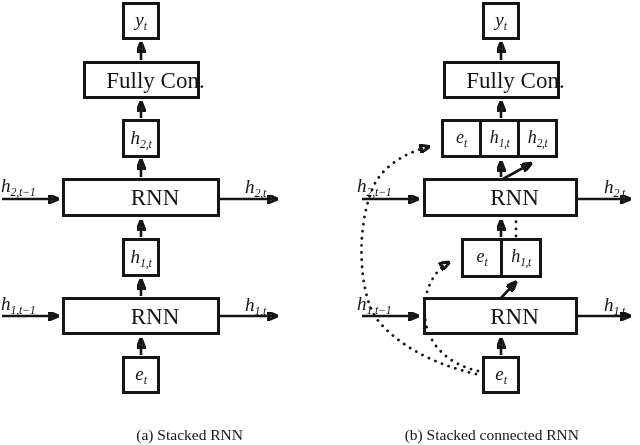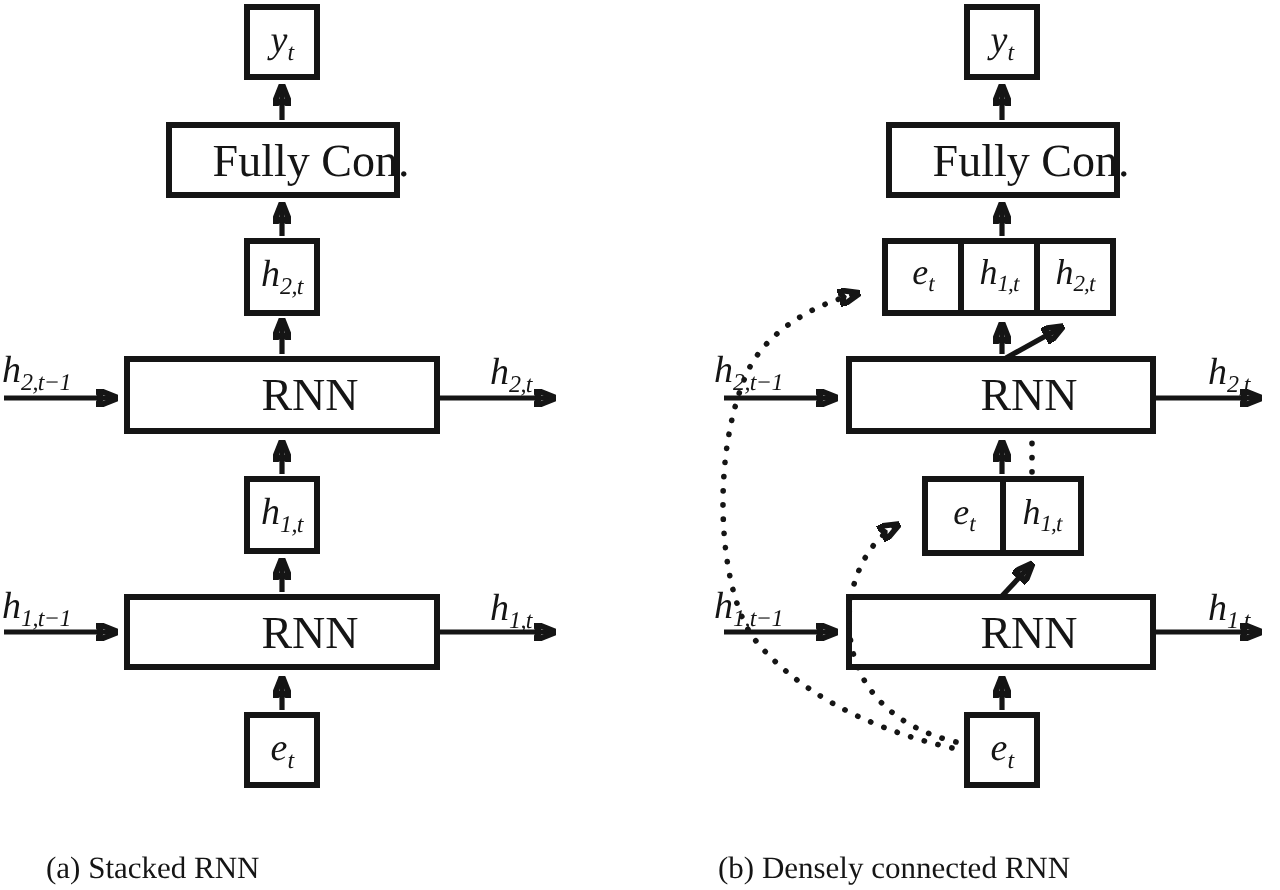--- a/index.html
+++ b/index.html
@@ -11,21 +11,21 @@
     position:absolute;box-sizing:border-box;border:3px solid #151515;background:#ffffff;
     display:flex;align-items:center;justify-content:center;
   }
   .mathlab{font-style:italic;font-size:19px;line-height:1;white-space:nowrap;}
   .mathlab sub{font-size:12px;font-style:italic;vertical-align:-0.32em;letter-spacing:-0.3px;}
   .cellmath{font-style:italic;font-size:18px;line-height:1;white-space:nowrap;}
   .cellmath sub{font-size:11.5px;vertical-align:-0.32em;letter-spacing:-0.4px;}
   .plain{font-style:normal;font-size:23px;line-height:1;white-space:nowrap;margin-left:28px;}
   .slabel{position:absolute;font-style:italic;font-size:19px;line-height:1;white-space:nowrap;text-align:center;}
   .slabel sub{font-size:12px;vertical-align:-0.32em;letter-spacing:-0.3px;}
-  .caption{position:absolute;width:220px;text-align:left;font-size:15.5px;font-style:normal;line-height:1;}
+  .caption{position:absolute;width:220px;text-align:right;font-size:15.5px;font-style:normal;line-height:1;}
   .concat{position:absolute;display:flex;}
   .concat .cell{
     box-sizing:border-box;border:3px solid #151515;background:#ffffff;margin-left:-3px;
     display:flex;align-items:center;justify-content:center;
   }
   .concat .cell:first-child{margin-left:0;}
   #overlay{position:absolute;left:0;top:0;pointer-events:none;}
   #overlay path, #overlay line{stroke:#151515;stroke-width:2.6;fill:none;}
   #overlay .dotted{stroke-width:2.8;stroke-dasharray:0.1 7;stroke-linecap:round;}
 </style>
@@ -100,21 +100,21 @@
   </div>
   <div class="box" style="left:482px;top:356px;width:38px;height:38px;">
     <span class="mathlab"><span>e</span><sub>t</sub></span>
   </div>
 
   <span class="slabel" style="left:357px;top:176px;"><span>h</span><sub>2,t−1</sub></span>
   <span class="slabel" style="left:604px;top:177px;"><span>h</span><sub>2,t</sub></span>
   <span class="slabel" style="left:357px;top:294px;"><span>h</span><sub>1,t−1</sub></span>
   <span class="slabel" style="left:604px;top:295px;"><span>h</span><sub>1,t</sub></span>
 
-  <div class="caption" style="left:359px;top:427px;">(b) Densely connected RNN</div>
+  <div class="caption" style="left:359px;top:427px;">(b) Stacked connected RNN</div>
 
   <svg id="overlay" width="640" height="445" viewBox="0 0 640 445">
     <defs>
       <marker id="ah" viewBox="0 0 10 8" refX="8" refY="4" markerWidth="11" markerHeight="9" markerUnits="userSpaceOnUse" orient="auto-start-reverse">
         <path d="M0,0 L10,4 L0,8 L2.2,4 Z" fill="#151515" stroke="none"></path>
       </marker>
     </defs>
 
     <path d="M141 60 V44" marker-end="url(#ah)"></path>
     <path d="M141 118 V103" marker-end="url(#ah)"></path>

